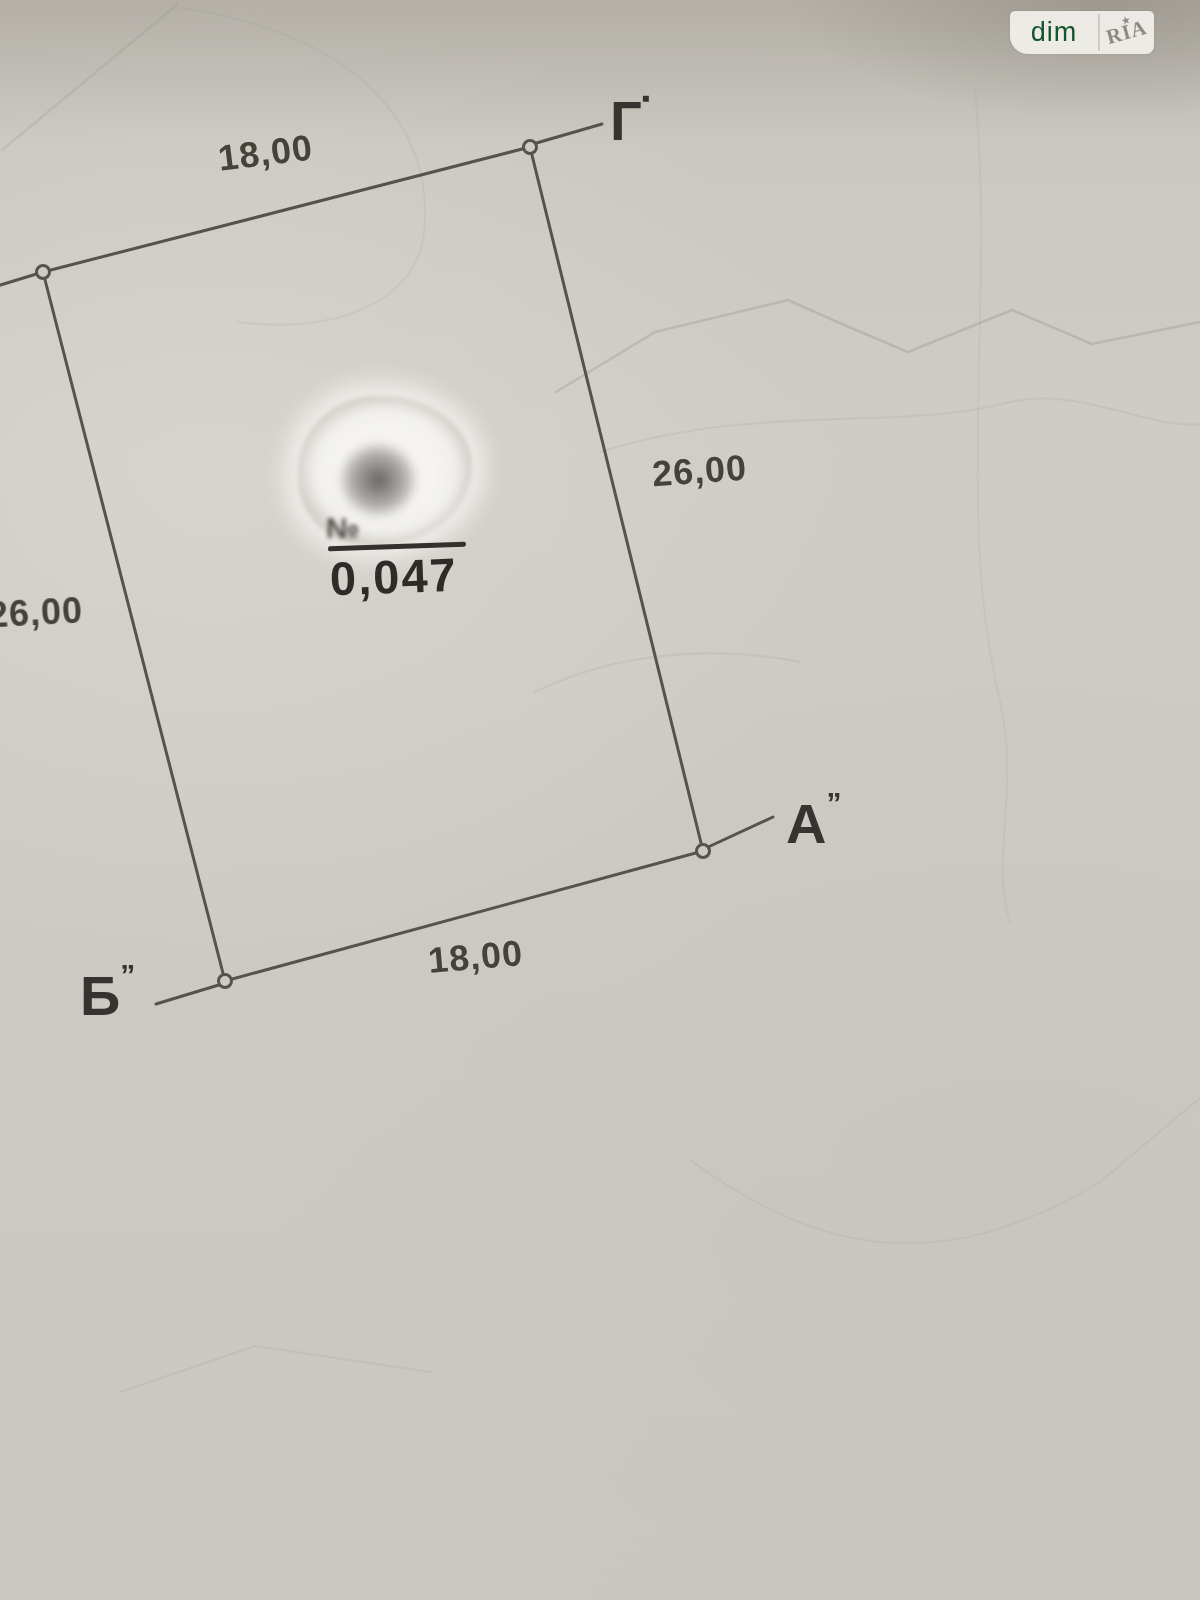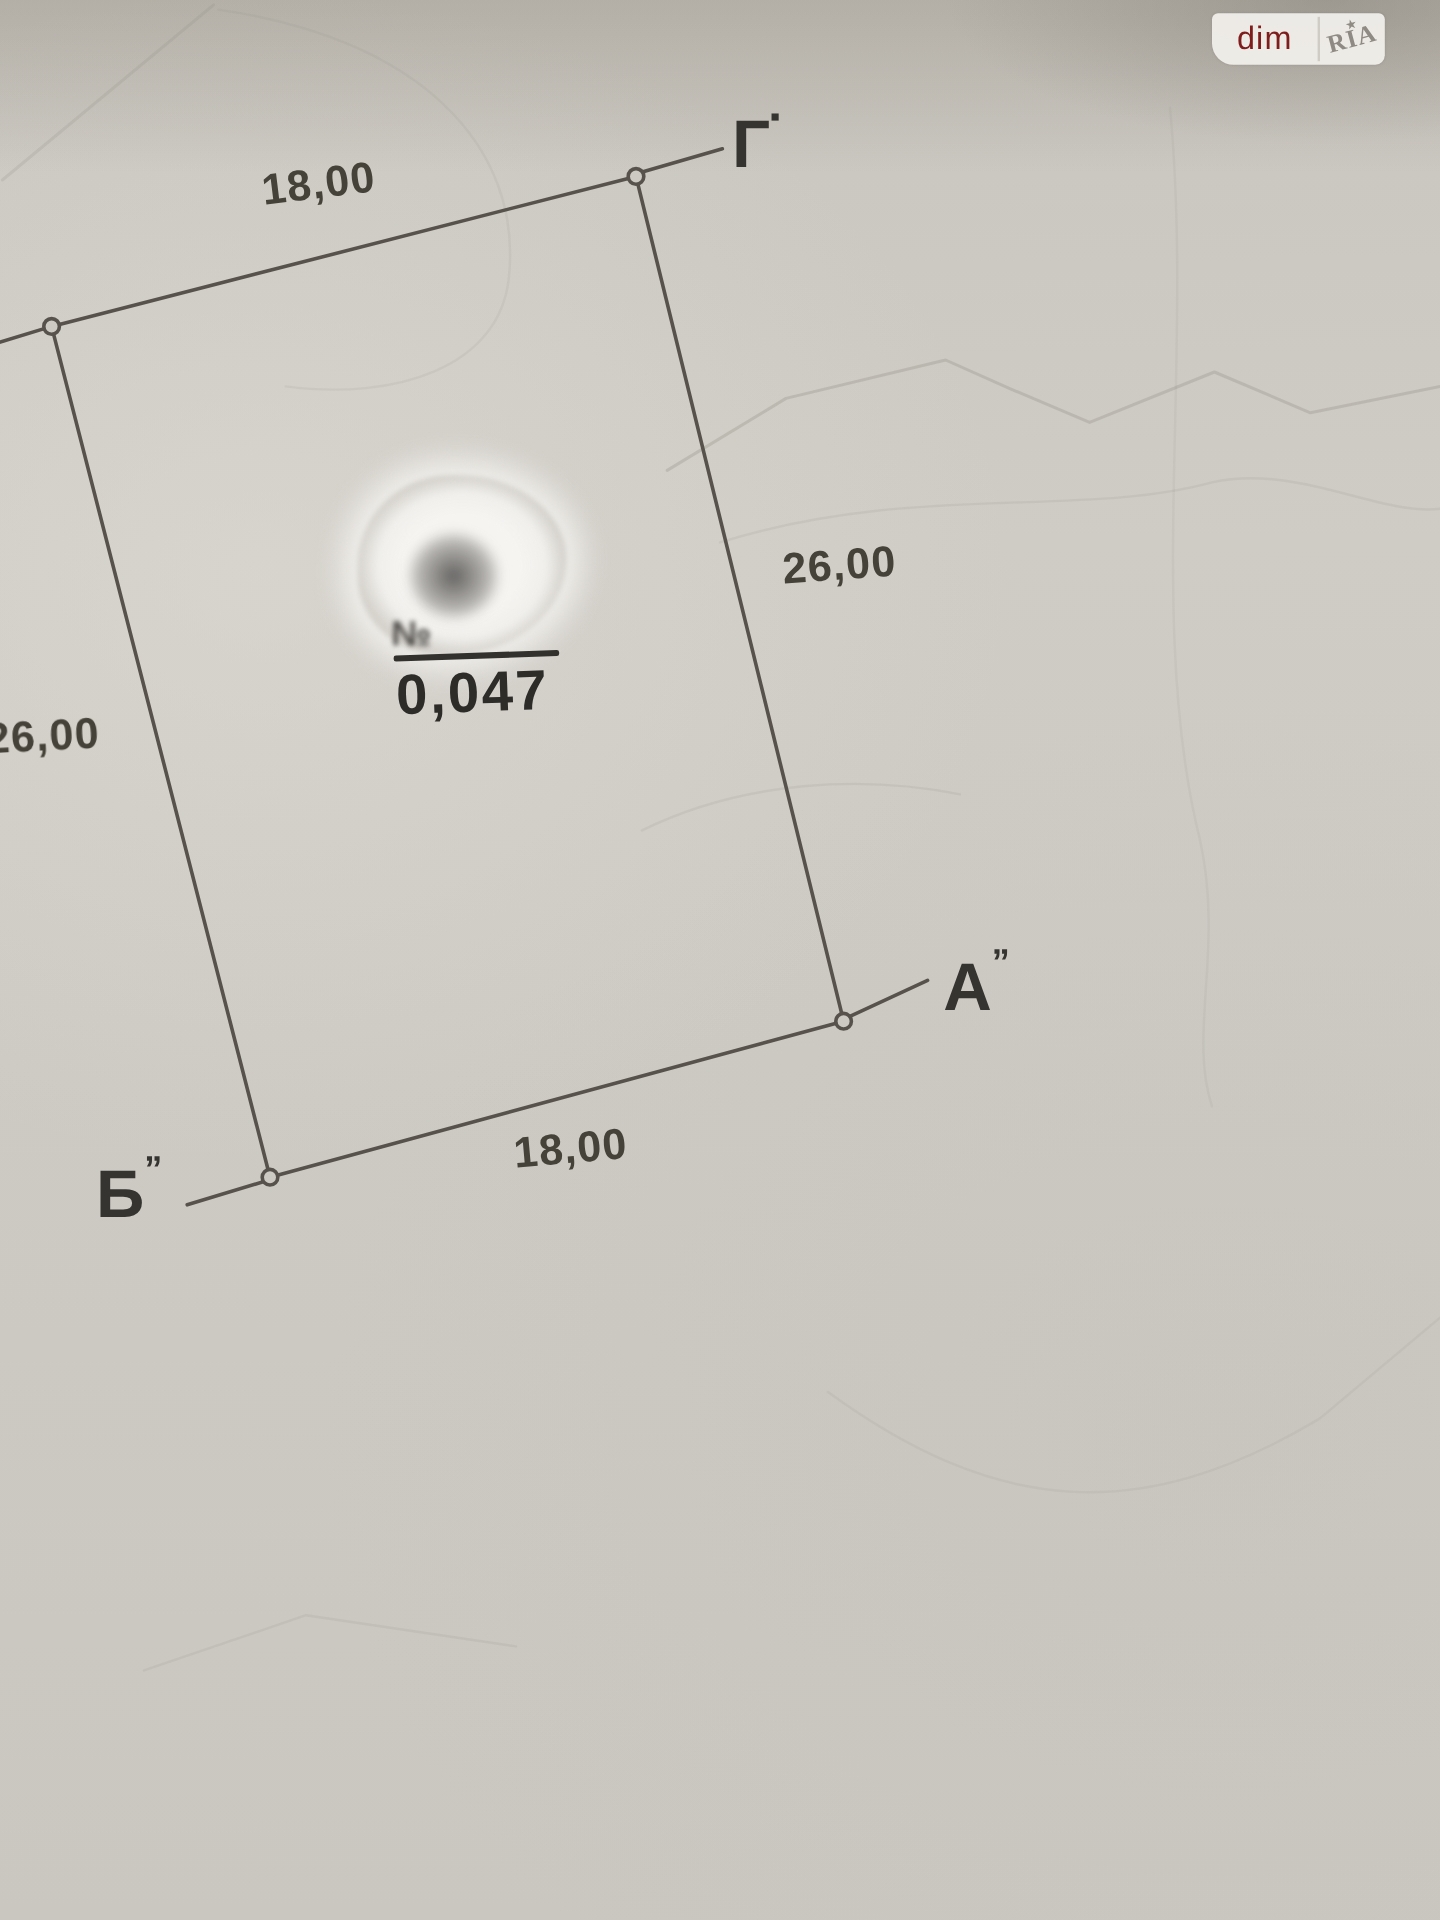--- a/index.html
+++ b/index.html
@@ -77,21 +77,21 @@
   
   .wm{
     position:absolute;left:1010px;top:11px;width:144px;height:43px;
     background:rgba(240,238,234,0.95);
     border-radius:5px 5px 8px 18px;
     display:flex;align-items:stretch;
     box-shadow:0 0 2px rgba(90,87,80,0.25);
   }
   .wm-left{
     flex:1;display:flex;align-items:center;justify-content:center;
-    font-size:27px;color:#7f1d1d;font-weight:500;letter-spacing:1px;
+    font-size:27px;color:#14532d;font-weight:500;letter-spacing:1px;
   }
   .wm-div{width:2px;background:#cfccc5;margin:3px 0;}
   .wm-right{
     width:54px;position:relative;display:flex;align-items:center;justify-content:center;
   }
   .wm-ria{
     font-family:"Liberation Serif", serif;
     font-size:21px;font-weight:700;color:#8f8b84;
     transform:rotate(-15deg);letter-spacing:1px;display:inline-block;
   }

